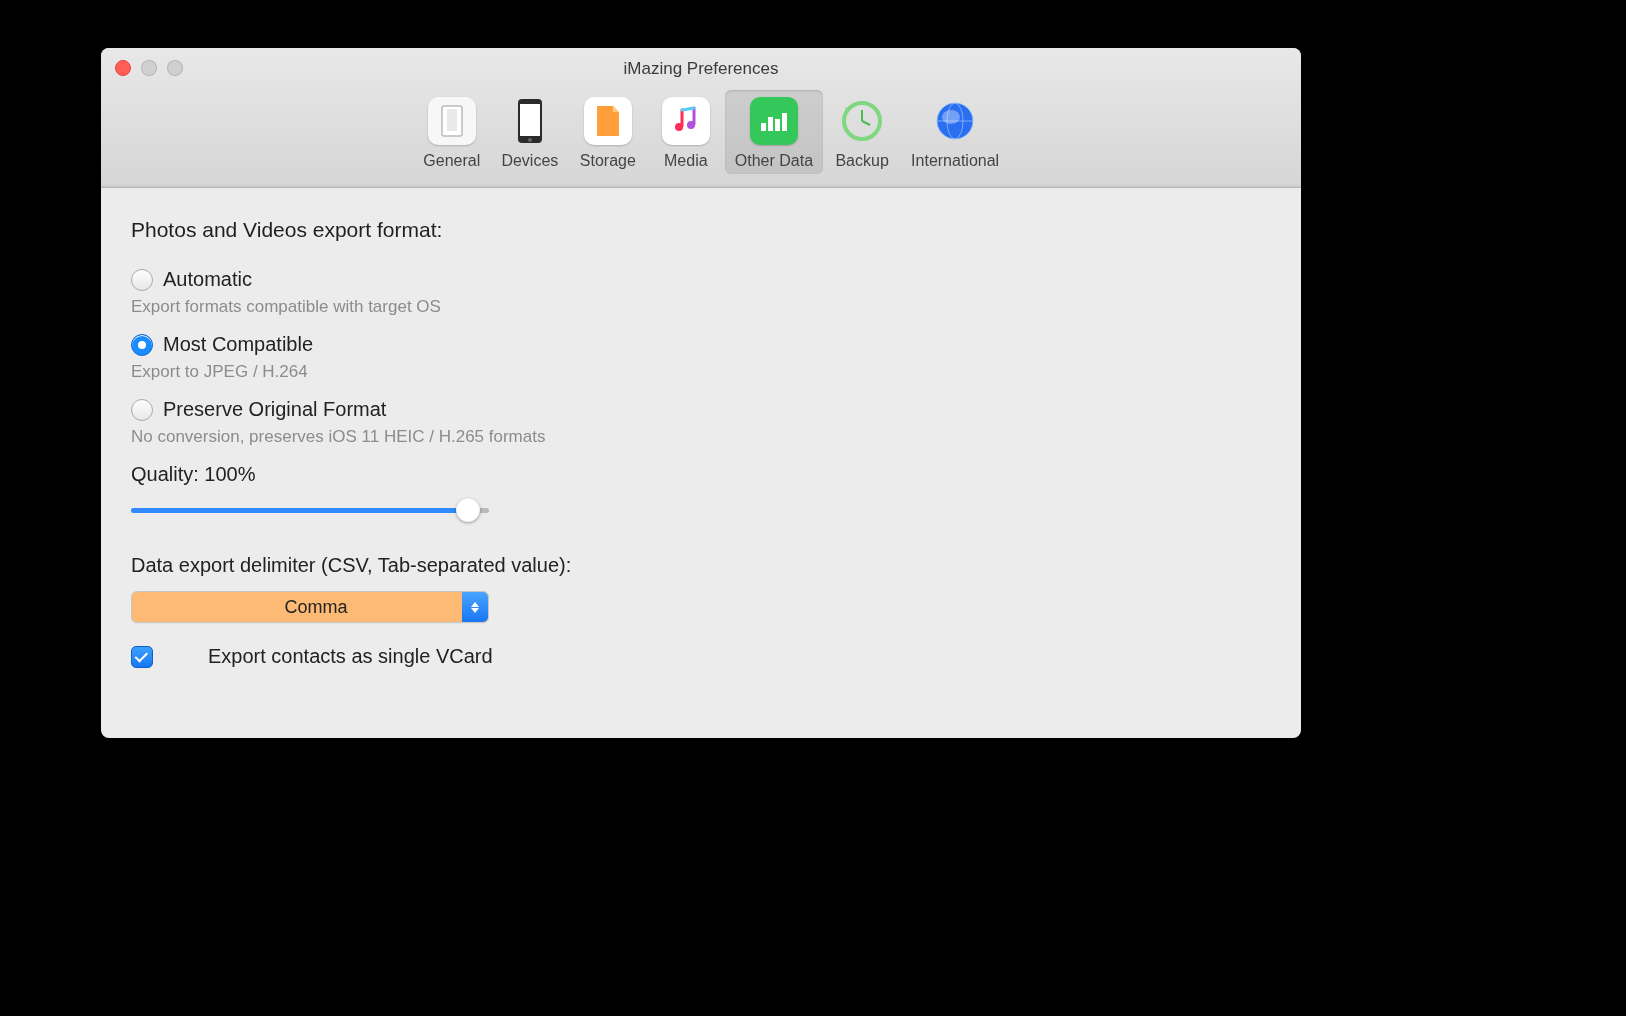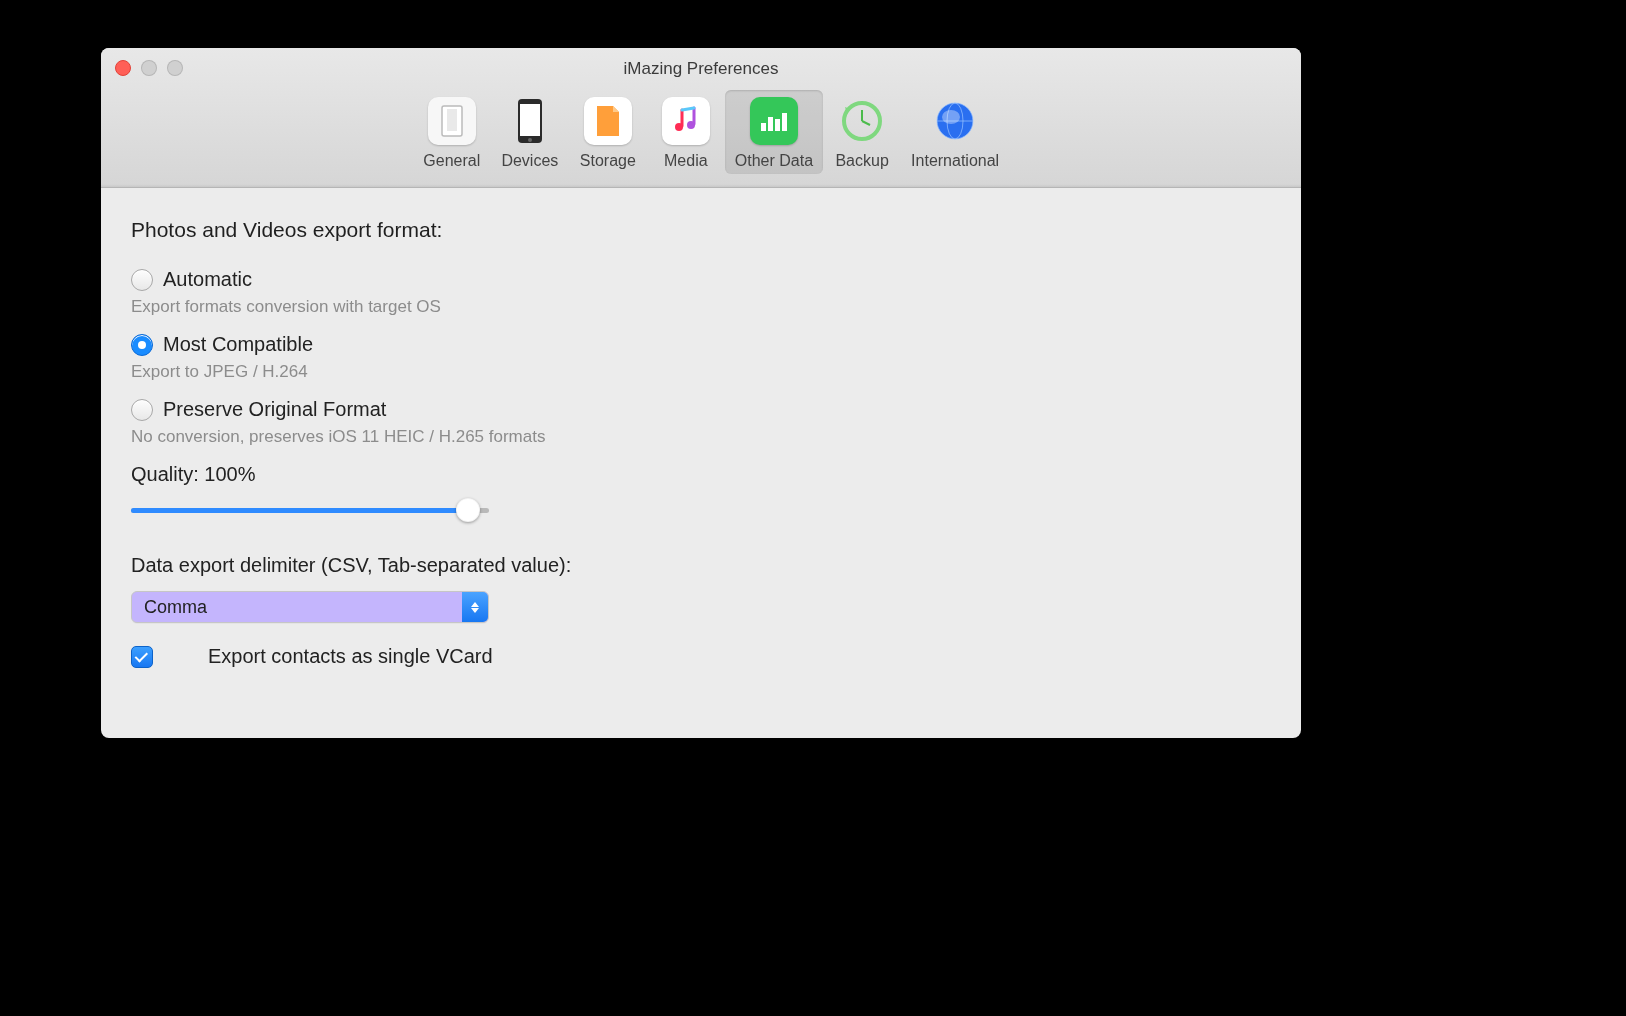--- a/index.html
+++ b/index.html
@@ -131,28 +131,29 @@
   .slider-thumb {
     position: absolute; top: 2px;
     left: calc(94% - 12px);
     width: 24px; height: 24px; border-radius: 50%;
     background: #fff;
     box-shadow: 0 1px 3px rgba(0,0,0,0.35), inset 0 0 0 1px rgba(0,0,0,0.05);
   }
   .delim-label { font-size: 20px; margin-top: 30px; margin-bottom: 14px; }
   .select {
     width: 358px; height: 32px;
-    background: #c4b5fd;
+    background: #fdba74;
     border: 1px solid #c6c6c6;
     border-radius: 6px;
     display: flex; align-items: center;
     padding-left: 12px;
     font-size: 18px;
     position: relative;
     box-shadow: 0 1px 0 rgba(0,0,0,0.03);
+    justify-content: center;
   }
   .select-arrows {
     position: absolute; right: 0; top: 0; bottom: 0;
     width: 26px;
     background: linear-gradient(#4aa3ff,#1877f2);
     border-radius: 0 5px 5px 0;
     display: flex; flex-direction: column; align-items: center; justify-content: center;
     gap: 1px;
   }
   .arrow {
@@ -284,21 +285,21 @@
     </div>
   </div>
 
   <div class="content">
     <div class="section-title">Photos and Videos export format:</div>
 
     <div class="radio-row">
       <span class="radio"></span>
       <span class="radio-label">Automatic</span>
     </div>
-    <div class="hint">Export formats conversion with target OS</div>
+    <div class="hint">Export formats compatible with target OS</div>
 
     <div class="radio-row">
       <span class="radio checked"></span>
       <span class="radio-label">Most Compatible</span>
     </div>
     <div class="hint">Export to JPEG / H.264</div>
 
     <div class="radio-row">
       <span class="radio"></span>
       <span class="radio-label">Preserve Original Format</span>

